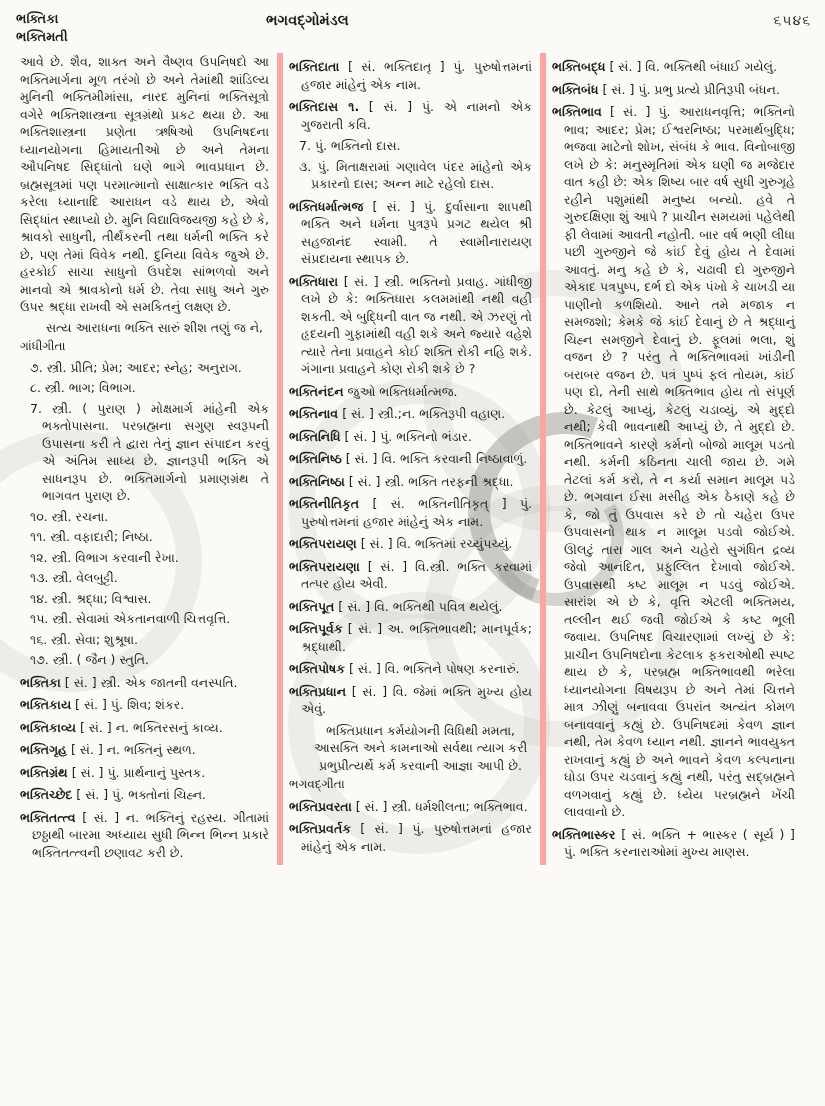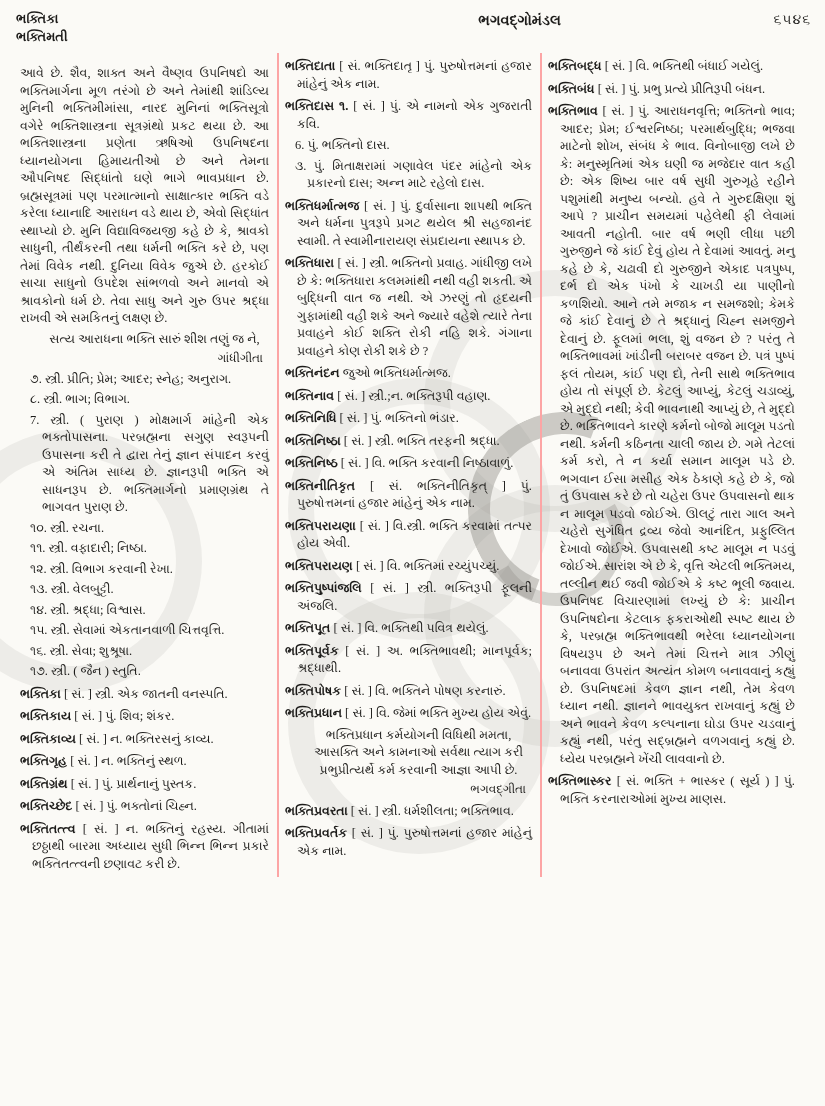--- a/index.html
+++ b/index.html
@@ -1,38 +1,38 @@
 <!DOCTYPE html>
 <html lang="gu"><head>
 <meta charset="utf-8">
 <style>
   html,body{margin:0;padding:0;}
   body{
     width:825px;height:1106px;overflow:hidden;position:relative;
     background:#fbfaf6;color:#1d1c1a;
     font-family:"DejaVu Sans","Liberation Sans",sans-serif;
   }
-  .page{position:relative;z-index:1;padding:6px 12px 0 14px;box-sizing:border-box;height:964px;overflow:hidden;font-family:Liberation Serif, serif;}
+  .page{position:relative;z-index:1;padding:6px 12px 0 14px;box-sizing:border-box;height:964px;overflow:hidden;}
   
   .hdr{display:flex;align-items:flex-start;margin:4px 2px 8px 2px;}
   .guide{width:250px;font-weight:bold;font-size:13px;line-height:1.35;}
-  .title{flex:1;text-align:right;font-weight:bold;font-size:14.5px;padding-top:2px;}
+  .title{flex:1;text-align:left;font-weight:bold;font-size:14.5px;padding-top:2px;}
   .pageno{width:250px;text-align:right;font-size:14px;padding-top:2px;letter-spacing:1px;}
   
   .cols{display:flex;align-items:stretch;}
   .col{width:263px;box-sizing:border-box;padding:0 8px 0 6px;font-size:12.5px;line-height:1.4;text-align:justify;}
-  .col + .col{border-left:2px solid #fca5a5;}
+  .col + .col{border-left:6px solid #fca5a5;}
   
-  .blk{margin:12px 0 2px 0;}
+  .blk{margin:0 0 2px 0;}
   .para{text-indent:0;margin-bottom:3px;}
   .entry{padding-left:12px;text-indent:-12px;margin:5px 0 4px 0;}
   .entry .head{font-weight:bold;}
   .sense{padding-left:22px;text-indent:-12px;margin:3px 0;}
   .verse{padding-left:20px;margin:2px 0;text-align:center;}
-  .attr{text-align:right;padding-right:6px;margin:1px 0 4px 0;font-size:12px;}
+  .attr{padding-right:6px;margin:1px 0 4px 0;font-size:12px;}
   
   .wm{position:absolute;border-radius:50%;pointer-events:none;z-index:0;}
   .wm.f{border:26px solid rgba(170,168,160,0.16);}
   .wm.d1{border:22px solid rgba(138,136,130,0.42);border-right-color:transparent;border-bottom-color:transparent;transform:rotate(-25deg);}
   .wm.d2{border:13px solid rgba(150,148,142,0.38);border-left-color:transparent;border-top-color:transparent;transform:rotate(15deg);}
 </style>
 </head>
 <body>
 
 <div class="wm f" style="left:288px;top:378px;width:210px;height:210px;"></div>
@@ -73,33 +73,32 @@
         <div class="blk entry"><span class="head">ભક્તિકાય</span> [ સં. ] પું. શિવ; શંકર.</div>
         <div class="blk entry"><span class="head">ભક્તિકાવ્ય</span> [ સં. ] ન. ભક્તિરસનું કાવ્ય.</div>
         <div class="blk entry"><span class="head">ભક્તિગૃહ</span> [ સં. ] ન. ભક્તિનું સ્થળ.</div>
         <div class="blk entry"><span class="head">ભક્તિગ્રંથ</span> [ સં. ] પું. પ્રાર્થનાનું પુસ્તક.</div>
         <div class="blk entry"><span class="head">ભક્તિચ્છેદ</span> [ સં. ] પું. ભક્તોનાં ચિહ્ન.</div>
         <div class="blk entry"><span class="head">ભક્તિતત્ત્વ</span> [ સં. ] ન. ભક્તિનું રહસ્ય. ગીતામાં છઠ્ઠાથી બારમા અધ્યાય સુધી ભિન્ન ભિન્ન પ્રકારે ભક્તિતત્ત્વની છણાવટ કરી છે.</div>
       </div>
     <div class="col">
         <div class="blk entry"><span class="head">ભક્તિદાતા</span> [ સં. ભક્તિદાતૃ ] પું. પુરુષોત્તમનાં હજાર માંહેનું એક નામ.</div>
         <div class="blk entry"><span class="head">ભક્તિદાસ ૧.</span> [ સં. ] પું. એ નામનો એક ગુજરાતી કવિ.</div>
-        <div class="blk sense">6. પું. ભક્તિનો દાસ.</div>
+        <div class="blk sense">7. પું. ભક્તિનો દાસ.</div>
         <div class="blk sense">૩. પું. મિતાક્ષરામાં ગણાવેલ પંદર માંહેનો એક પ્રકારનો દાસ; અન્ન માટે રહેલો દાસ.</div>
         <div class="blk entry"><span class="head">ભક્તિધર્માત્મજ</span> [ સં. ] પું. દુર્વાસાના શાપથી ભક્તિ અને ધર્મના પુત્રરૂપે પ્રગટ થયેલ શ્રી સહજાનંદ સ્વામી. તે સ્વામીનારાયણ સંપ્રદાયના સ્થાપક છે.</div>
         <div class="blk entry"><span class="head">ભક્તિધારા</span> [ સં. ] સ્ત્રી. ભક્તિનો પ્રવાહ. ગાંધીજી લખે છે કે: ભક્તિધારા કલમમાંથી નથી વહી શકતી. એ બુદ્ધિની વાત જ નથી. એ ઝરણું તો હૃદયની ગુફામાંથી વહી શકે અને જ્યારે વહેશે ત્યારે તેના પ્રવાહને કોઈ શક્તિ રોકી નહિ શકે. ગંગાના પ્રવાહને કોણ રોકી શકે છે ?</div>
         <div class="blk entry"><span class="head">ભક્તિનંદન</span> જુઓ ભક્તિધર્માત્મજ.</div>
         <div class="blk entry"><span class="head">ભક્તિનાવ</span> [ સં. ] સ્ત્રી.;ન. ભક્તિરૂપી વહાણ.</div>
         <div class="blk entry"><span class="head">ભક્તિનિધિ</span> [ સં. ] પું. ભક્તિનો ભંડાર.</div>
+        <div class="blk entry"><span class="head">ભક્તિનિષ્ઠ</span> [ સં. ] વિ. ભક્તિ કરવાની નિષ્ઠાવાળું.</div>
         <div class="blk entry"><span class="head">ભક્તિનિષ્ઠા</span> [ સં. ] સ્ત્રી. ભક્તિ તરફની શ્રદ્ધા.</div>
-        <div class="blk entry"><span class="head">ભક્તિનિષ્ઠ</span> [ સં. ] વિ. ભક્તિ કરવાની નિષ્ઠાવાળું.</div>
         <div class="blk entry"><span class="head">ભક્તિનીતિકૃત</span> [ સં. ભક્તિનીતિકૃત્ ] પું. પુરુષોત્તમનાં હજાર માંહેનું એક નામ.</div>
+        <div class="blk entry"><span class="head">ભક્તિપરાયણ</span> [ સં. ] વિ. ભક્તિમાં રચ્યુંપચ્યું.</div>
         <div class="blk entry"><span class="head">ભક્તિપરાયણા</span> [ સં. ] વિ.સ્ત્રી. ભક્તિ કરવામાં તત્પર હોય એવી.</div>
-        <div class="blk entry"><span class="head">ભક્તિપરાયણ</span> [ સં. ] વિ. ભક્તિમાં રચ્યુંપચ્યું.</div>
-        <div class="blk entry"><span class="head">ભક્તિપુષ્પાંજલિ</span> [ સં. ] સ્ત્રી. ભક્તિરૂપી ફૂલની અંજલિ.</div>
         <div class="blk entry"><span class="head">ભક્તિપૂત</span> [ સં. ] વિ. ભક્તિથી પવિત્ર થયેલું.</div>
         <div class="blk entry"><span class="head">ભક્તિપૂર્વક</span> [ સં. ] અ. ભક્તિભાવથી; માનપૂર્વક; શ્રદ્ધાથી.</div>
         <div class="blk entry"><span class="head">ભક્તિપોષક</span> [ સં. ] વિ. ભક્તિને પોષણ કરનારું.</div>
         <div class="blk entry"><span class="head">ભક્તિપ્રધાન</span> [ સં. ] વિ. જેમાં ભક્તિ મુખ્ય હોય એવું.</div>
         <div class="blk verse">ભક્તિપ્રધાન કર્મયોગની વિધિથી મમતા, આસક્તિ અને કામનાઓ સર્વથા ત્યાગ કરી પ્રભુપ્રીત્યર્થે કર્મ કરવાની આજ્ઞા આપી છે.</div>
         <div class="blk attr">ભગવદ્ગીતા</div>
         <div class="blk entry"><span class="head">ભક્તિપ્રવરતા</span> [ સં. ] સ્ત્રી. ધર્મશીલતા; ભક્તિભાવ.</div>
         <div class="blk entry"><span class="head">ભક્તિપ્રવર્તક</span> [ સં. ] પું. પુરુષોત્તમનાં હજાર માંહેનું એક નામ.</div>
       </div>
     <div class="col">

